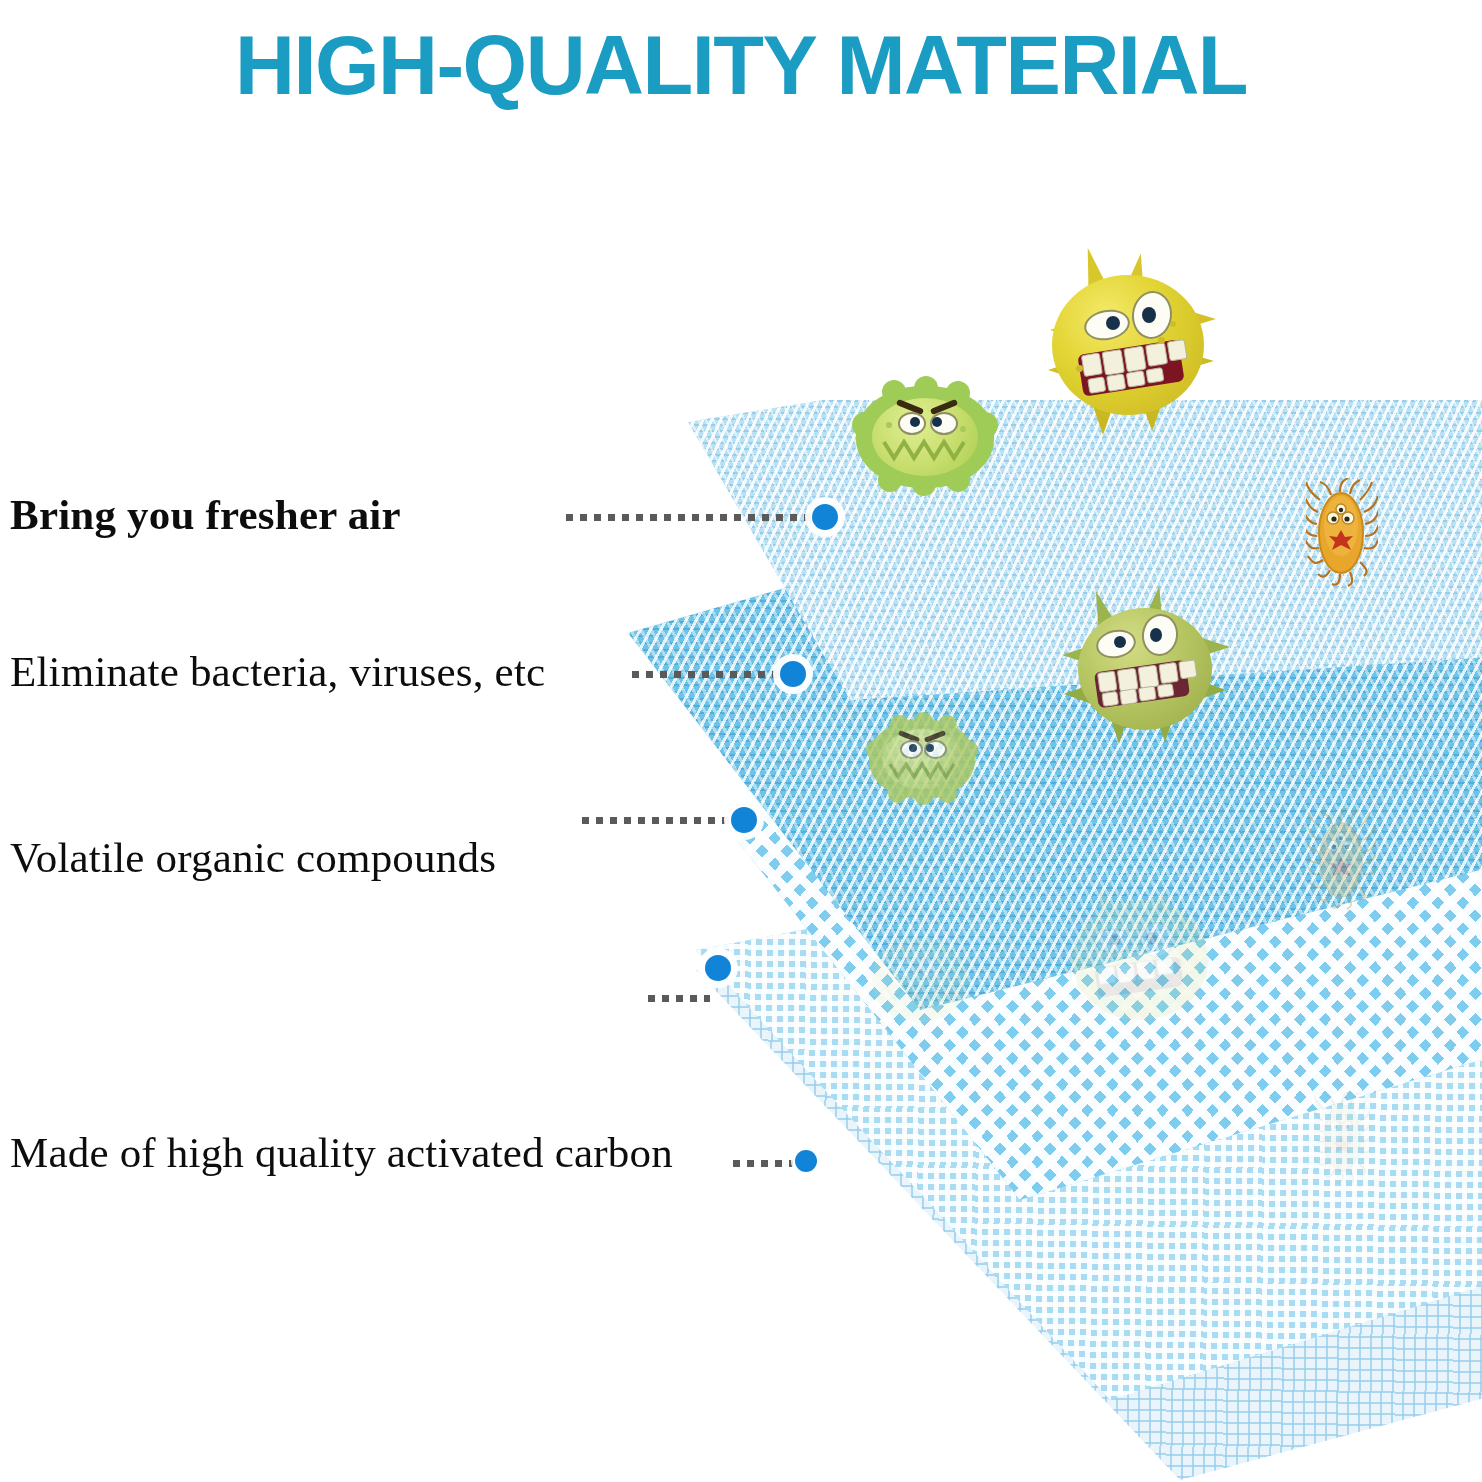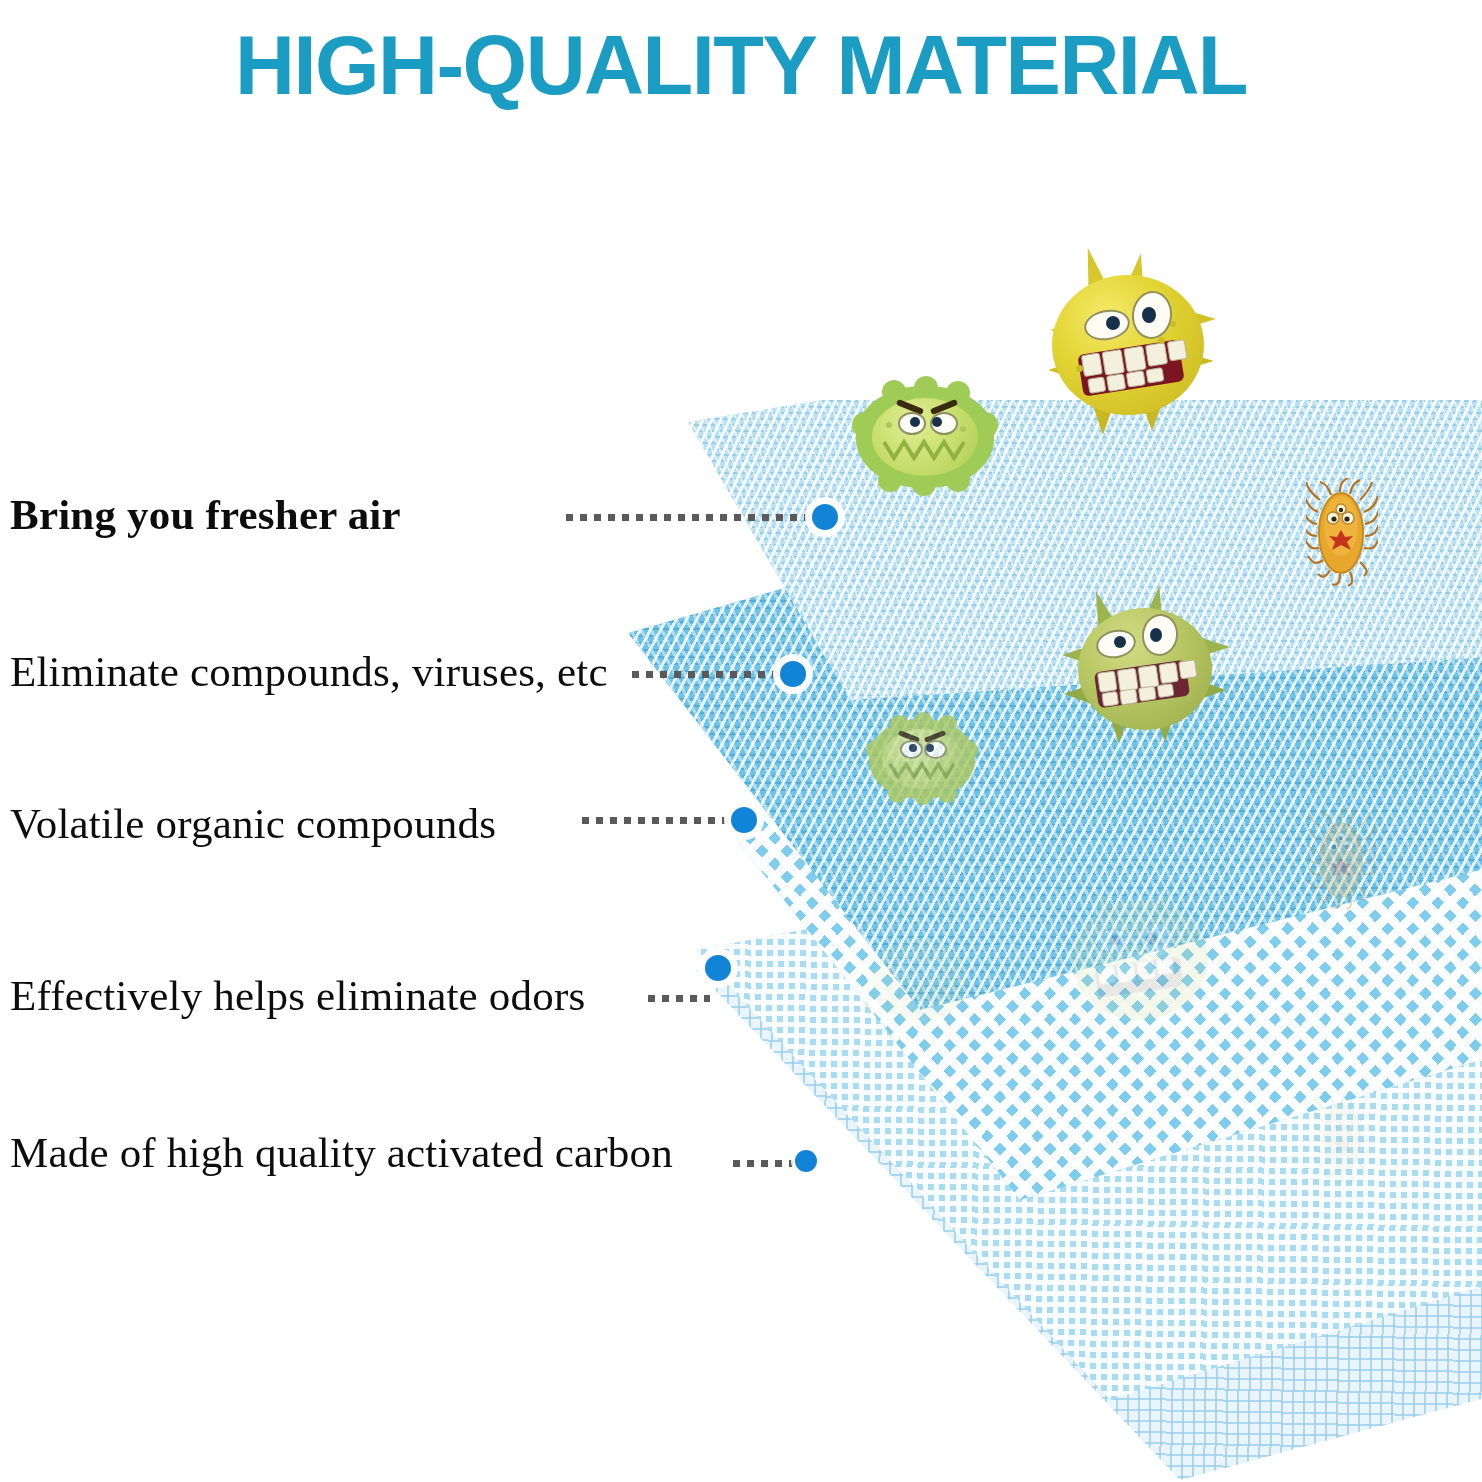--- a/index.html
+++ b/index.html
@@ -393,29 +393,28 @@
 
   </div>
 
   <div id="title">HIGH-QUALITY MATERIAL</div>
 
 
   <div class="lbl" style="left:10px;top:490px;font-weight:bold;">Bring you fresher air</div>
   <div class="leader" style="left:566px;top:514px;width:248px;"></div>
   <div class="cdot" style="left:812px;top:504px;"></div>
 
-  <div class="lbl" style="left:10px;top:647px;">Eliminate compounds, viruses, etc</div>
+  <div class="lbl" style="left:10px;top:647px;">Eliminate bacteria, viruses, etc</div>
   <div class="leader" style="left:632px;top:671px;width:150px;"></div>
   <div class="cdot" style="left:780px;top:661px;"></div>
 
-  <div class="lbl" style="left:10px;top:799px;">Volatile organic compounds</div>
+  <div class="lbl" style="left:10px;top:833px;">Volatile organic compounds</div>
   <div class="leader" style="left:582px;top:817px;width:152px;"></div>
   <div class="cdot" style="left:731px;top:807px;"></div>
 
-  <div class="lbl" style="left:10px;top:971px;">Effectively helps eliminate odors</div>
   <div class="leader" style="left:648px;top:995px;width:62px;"></div>
   <div class="cdot" style="left:705px;top:955px;"></div>
 
   <div class="lbl" style="left:10px;top:1128px;text-align:right;">Made of high quality activated carbon</div>
   <div class="leader" style="left:733px;top:1160px;width:60px;"></div>
   <div class="cdot plain" style="left:795px;top:1150px;width:22px;height:22px;"></div>
 
 </div>
 
 </body></html>

